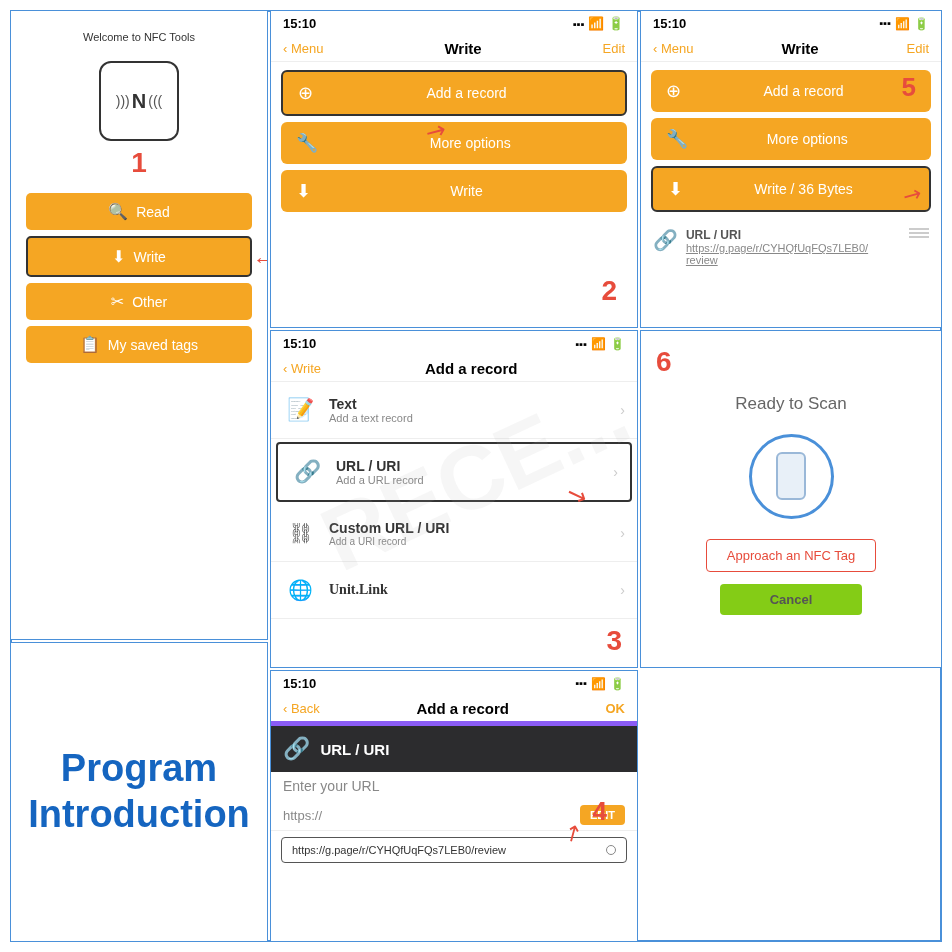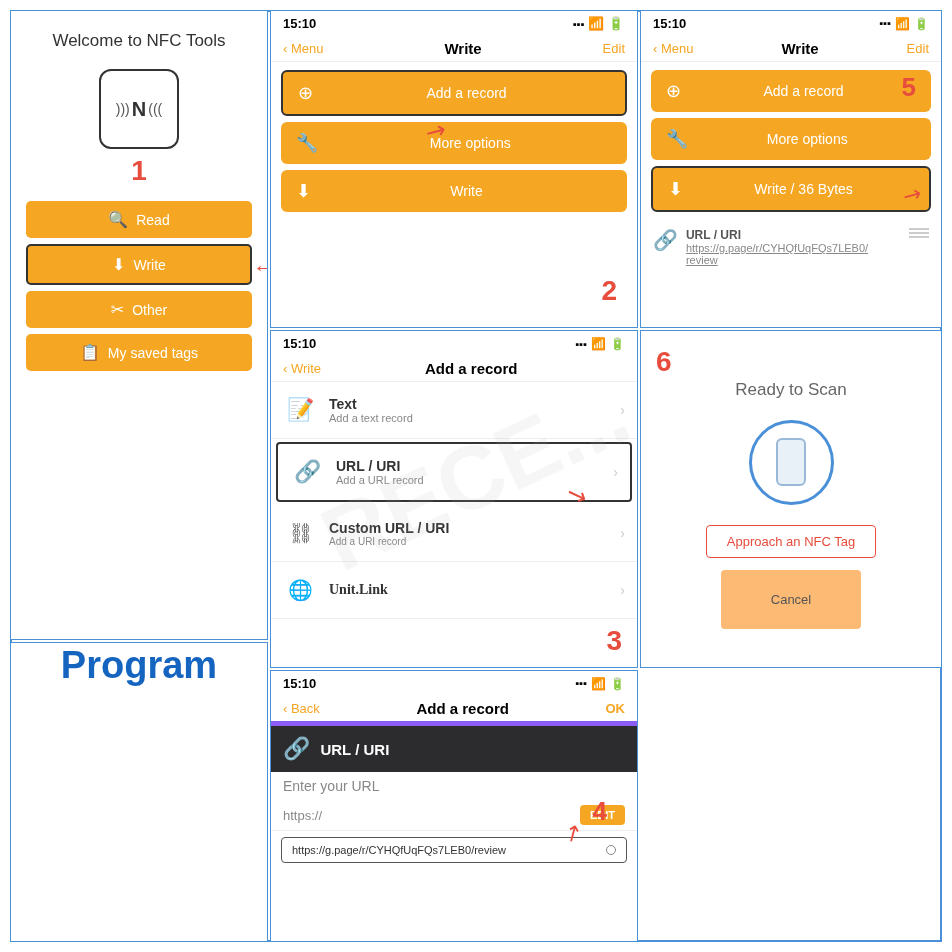--- a/index.html
+++ b/index.html
@@ -17,21 +17,21 @@
       top: 10px; left: 10px; right: 10px; bottom: 10px;
       border: 2px solid #4a90d9;
     }
   </style>
 </head>
 <body>
 
 <div class="outer-border"></div>
 
 <div style="position:absolute; top:10px; left:10px; width:258px; height:630px; border:1.5px solid #4a90d9; background:white; overflow:hidden; display:flex; flex-direction:column; align-items:center; padding:20px 15px;">
-  <div style="font-size:17px; color:#333; margin-bottom:18px; text-align:left;">Welcome to NFC Tools</div>
+  <div style="font-size:11px; color:#333; margin-bottom:18px; text-align:left;">Welcome to NFC Tools</div>
   <div style="width:80px; height:80px; border:2.5px solid #333; border-radius:12px; display:flex; align-items:center; justify-content:center; margin-bottom:6px;">
     <span style="font-size:14px; color:#555;">)))</span>
     <span style="font-size:20px; font-weight:900; color:#333; margin:0 2px;">N</span>
     <span style="font-size:14px; color:#555;">(((</span>
   </div>
   <div style="font-size:28px; font-weight:bold; color:#e74c3c; margin-bottom:14px;">1</div>
 
   <div style="width:100%; display:flex; flex-direction:column; gap:6px;">
     <div style="background:#f5a623; color:white; padding:9px 15px; border-radius:5px; font-size:14px; text-align:center; display:flex; align-items:center; justify-content:center; gap:8px; cursor:pointer;">
       <span style="font-size:16px;">🔍</span>
@@ -46,23 +46,24 @@
       <span style="font-size:16px;">✂</span>
       <span>Other</span>
     </div>
     <div style="background:#f5a623; color:white; padding:9px 15px; border-radius:5px; font-size:14px; text-align:center; display:flex; align-items:center; justify-content:center; gap:8px; cursor:pointer;">
       <span style="font-size:16px;">📋</span>
       <span>My saved tags</span>
     </div>
   </div>
 </div>
 
-<div style="position:absolute; top:642px; left:10px; width:258px; height:300px; border:1.5px solid #4a90d9; background:white; display:flex; align-items:flex-start; justify-content:center;">
+<div style="position:absolute; top:642px; left:10px; width:258px; height:300px; border:1.5px solid #4a90d9; background:white; display:flex; align-items:center; justify-content:center;">
   <div style="font-size:38px; font-weight:bold; color:#1565c0; text-align:center; line-height:1.2;">
     <span>Program</span><br>
+    <span>Introduction</span>
   </div>
 </div>
 
 <div style="position:absolute; top:10px; left:270px; width:368px; height:318px; border:1.5px solid #4a90d9; background:white; overflow:hidden; display:flex; flex-direction:column;">
 
   <div style="display:flex; justify-content:space-between; align-items:center; padding:5px 12px;">
     <span style="font-size:13px; font-weight:700;">15:10</span>
     <div style="display:flex; gap:4px; align-items:center;">
       <span style="font-size:11px;">▪▪▪</span>
       <span style="font-size:13px;">📶</span>
@@ -249,18 +250,18 @@
 </div>
 
 <div style="position:absolute; top:330px; left:640px; width:302px; height:338px; border:1.5px solid #4a90d9; background:white; overflow:hidden; display:flex; flex-direction:column; align-items:center; justify-content:center; padding:20px; position:relative;">
 
   <div style="position:absolute; left:15px; top:15px; font-size:28px; font-weight:bold; color:#e74c3c;">6</div>
   <div style="font-size:17px; color:#666; margin-bottom:20px; margin-top:10px;">Ready to Scan</div>
   <div style="width:85px; height:85px; border:3px solid #4a90d9; border-radius:50%; display:flex; align-items:center; justify-content:center; margin-bottom:20px;">
     <div style="width:30px; height:48px; border:2.5px solid #9ab8d8; border-radius:6px; background:#e8f0f8;"></div>
   </div>
   <div style="border:1.5px solid #e74c3c; color:#e74c3c; padding:8px 20px; border-radius:4px; font-size:13px; margin-bottom:12px; cursor:pointer;">Approach an NFC Tag</div>
-  <div style="background:#fdba74; color:#555; padding:22px 50px; border-radius:4px; font-size:13px; cursor:pointer;">Cancel</div>
+  <div style="background:#84cc16; color:#555; padding:8px 50px; border-radius:4px; font-size:13px; cursor:pointer;font-weight:bold;">Cancel</div>
 </div>
 
 <div style="position:fixed; top:0; left:0; width:100%; height:100%; display:flex; align-items:center; justify-content:center; pointer-events:none; z-index:999; overflow:hidden;">
   <div style="font-size:90px; font-weight:bold; color:rgba(180,180,180,0.12); transform:rotate(-25deg); white-space:nowrap;">RECE...</div>
 </div>
 
 </body></html>

